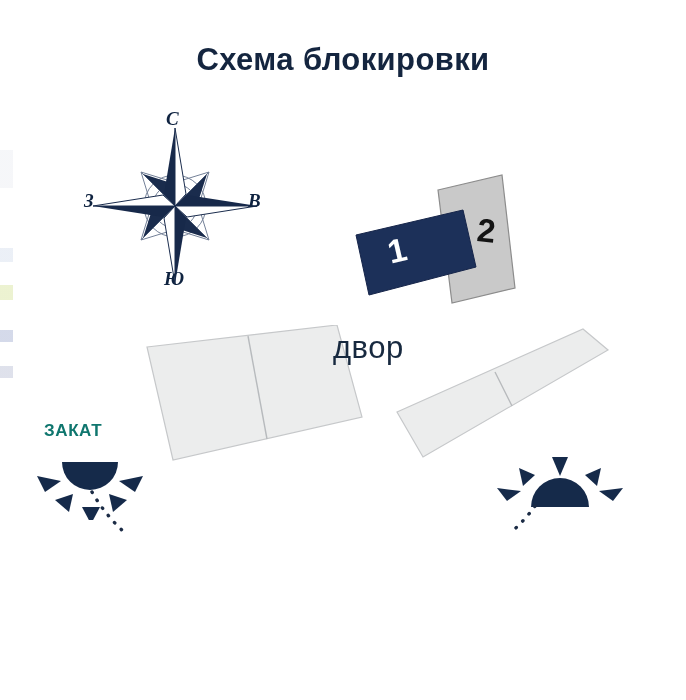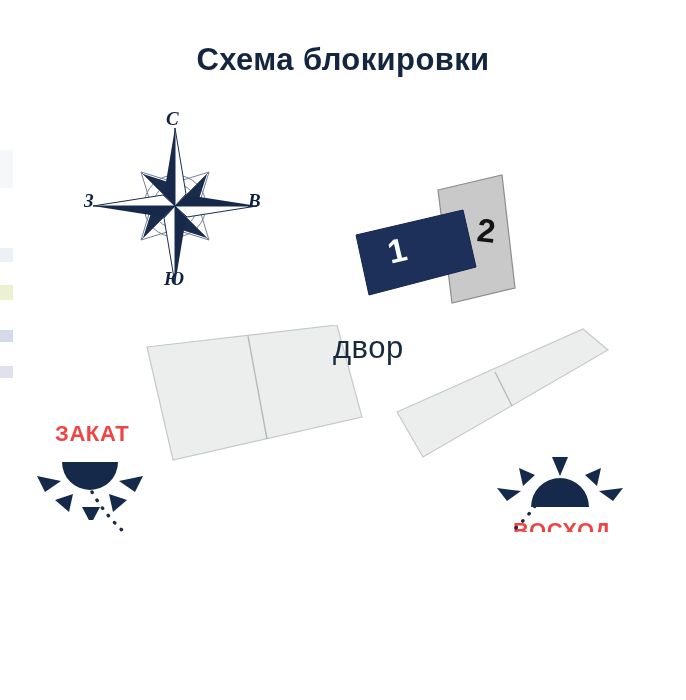--- a/index.html
+++ b/index.html
@@ -88,25 +88,24 @@
     position: absolute;
     left: 333px; top: 330px;
     font-size: 31px;
     font-weight: 400;
     color: #17293f;
     letter-spacing: 0.5px;
   }
 
   .sun-label {
     position: absolute;
-    font-size: 22px;
-    font-weight: 700;
-    color: #ef4444;
+    font-size: 17px;
+    font-weight: 700;
+    color: #0f766e;
     letter-spacing: 0.6px;
-    margin-left: 11px;
   }
   #sunset-label { left: 44px; top: 421px; }
   #sunrise-label { left: 502px; top: 518px; }
 </style>
 </head>
 <body>
 
 <div id="stage">
 
   <div id="edge-strip"></div>
@@ -196,19 +195,18 @@
   <svg class="blk" style="left:495px; top:455px;" width="130" height="60" viewBox="0 0 130 60">
     <g fill="#152a4a">
       <path d="M36,52 A29,29 0 0 1 94,52 Z"></path>
       <path d="M57,2 L73,2 L65,21 Z"></path>
       <path d="M24,13 L40,20 L28,31 Z"></path>
       <path d="M90,20 L106,13 L102,31 Z"></path>
       <path d="M2,33 L26,36 L12,46 Z"></path>
       <path d="M104,36 L128,33 L118,46 Z"></path>
     </g>
   </svg>
-  <div class="sun-label" id="sunrise-label">ВОСХОД</div>
 
   <svg class="blk" style="left:60px; top:480px;" width="500" height="140" viewBox="0 0 500 140">
     <path d="M32,12 C110,150 390,150 478,22" fill="none" stroke="#1b2b45" stroke-width="3.4" stroke-linecap="round" stroke-dasharray="0.5 9"></path>
   </svg>
 
 </div>
 
 </body></html>

